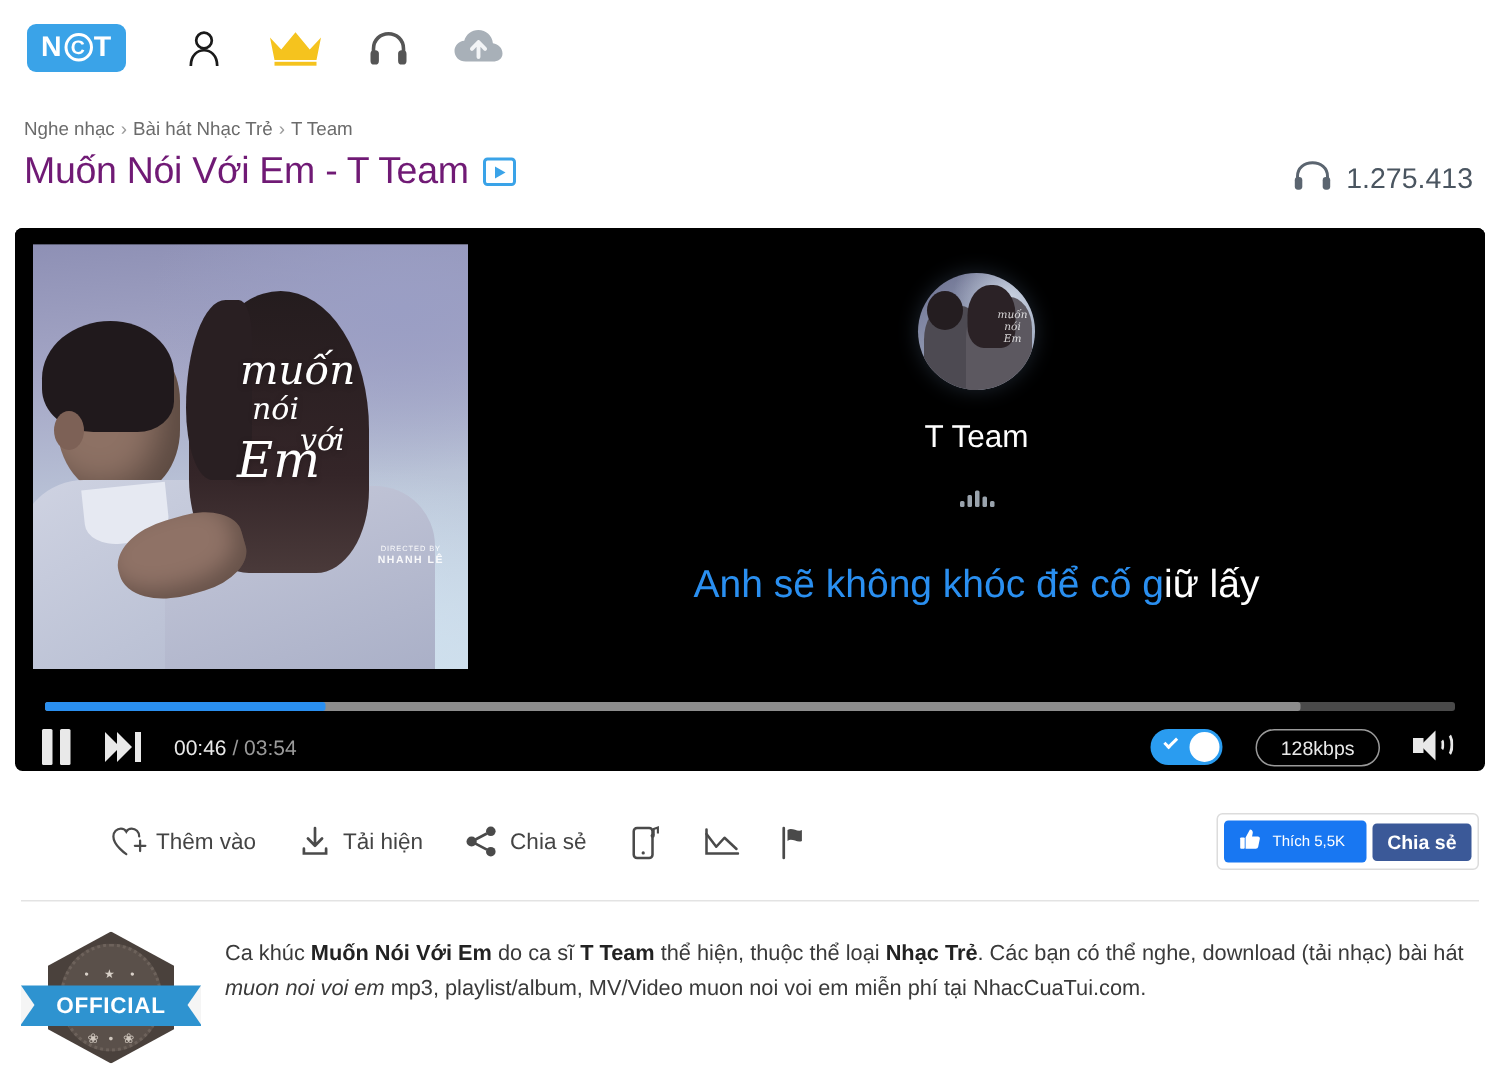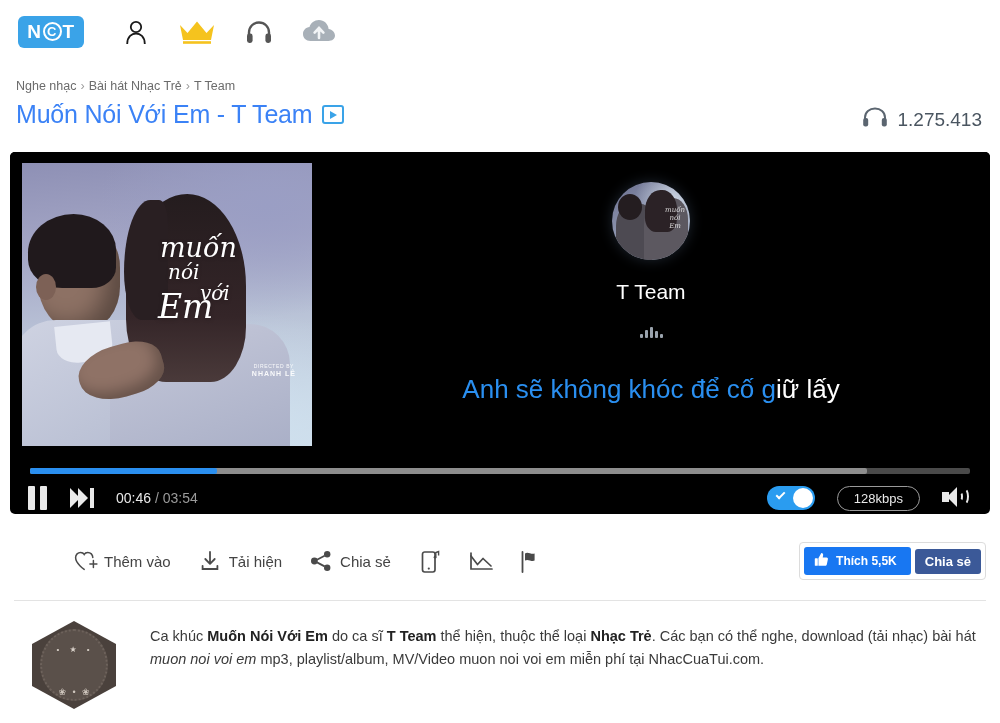--- a/index.html
+++ b/index.html
@@ -77,21 +77,21 @@
     font-size: 12.5px; color: #6b6b6b;
   }
   .breadcrumb a { color: #6b6b6b; text-decoration: none; cursor: pointer; }
   .breadcrumb .sep { margin: 0 4px; color: #9b9b9b; }
 
   .title-row {
     position: absolute; top: 100px; left: 16px;
     display: flex; align-items: center;
   }
   .page-title {
-    font-size: 25px; color: #3b82f6; font-weight: 400;
+    font-size: 25px; color: #701a75; font-weight: 400;
     letter-spacing: -0.2px;
   }
   .mv-badge {
     margin-left: 10px;
     width: 22px; height: 19px;
     border: 2px solid #3aa3e8;
     border-radius: 3px;
     position: relative;
     display: inline-block;
     cursor: pointer;
@@ -450,21 +450,21 @@
   .fb-group {
     margin-left: auto;
     display: flex; align-items: center; gap: 4px;
     border: 1px solid #dcdcdc;
     border-radius: 4px;
     padding: 4px;
     background: #fff;
   }
   .fb-like {
     background: #1877f2; color: #fff;
-    font-size: 12px; font-weight: 700;
+    font-size: 10px; font-weight: 400;
     padding: 5px 14px 5px 10px; border-radius: 3px;
     display: flex; align-items: center; gap: 7px;
     cursor: pointer;
   }
   .fb-share {
     background: #3b5998; color: #fff;
     font-size: 13px; font-weight: 700;
     padding: 5px 10px; border-radius: 3px;
     cursor: pointer;
   }
@@ -762,20 +762,21 @@
     </div>
   </div>
 
   <div class="divider"></div>
 
   <div class="desc-row">
     <div class="official-badge">
       <div class="ob-hex"></div>
       <div class="ob-circle"></div>
       <div class="ob-stars">• ★ •</div>
+      <div class="ob-ribbon">OFFICIAL</div>
       <div class="ob-bottom">❀ • ❀</div>
     </div>
 
     <div class="desc-text">
       <span>Ca khúc </span><b>Muốn Nói Với Em</b><span> do ca sĩ </span><b>T Team</b><span> thể hiện, thuộc thể loại </span><b>Nhạc Trẻ</b><span>. Các bạn có thể nghe, download (tải nhạc) bài hát </span><i>muon noi voi em</i><span> mp3, playlist/album, MV/Video muon noi voi em miễn phí tại NhacCuaTui.com.</span>
     </div>
   </div>
 
 </div>
 

